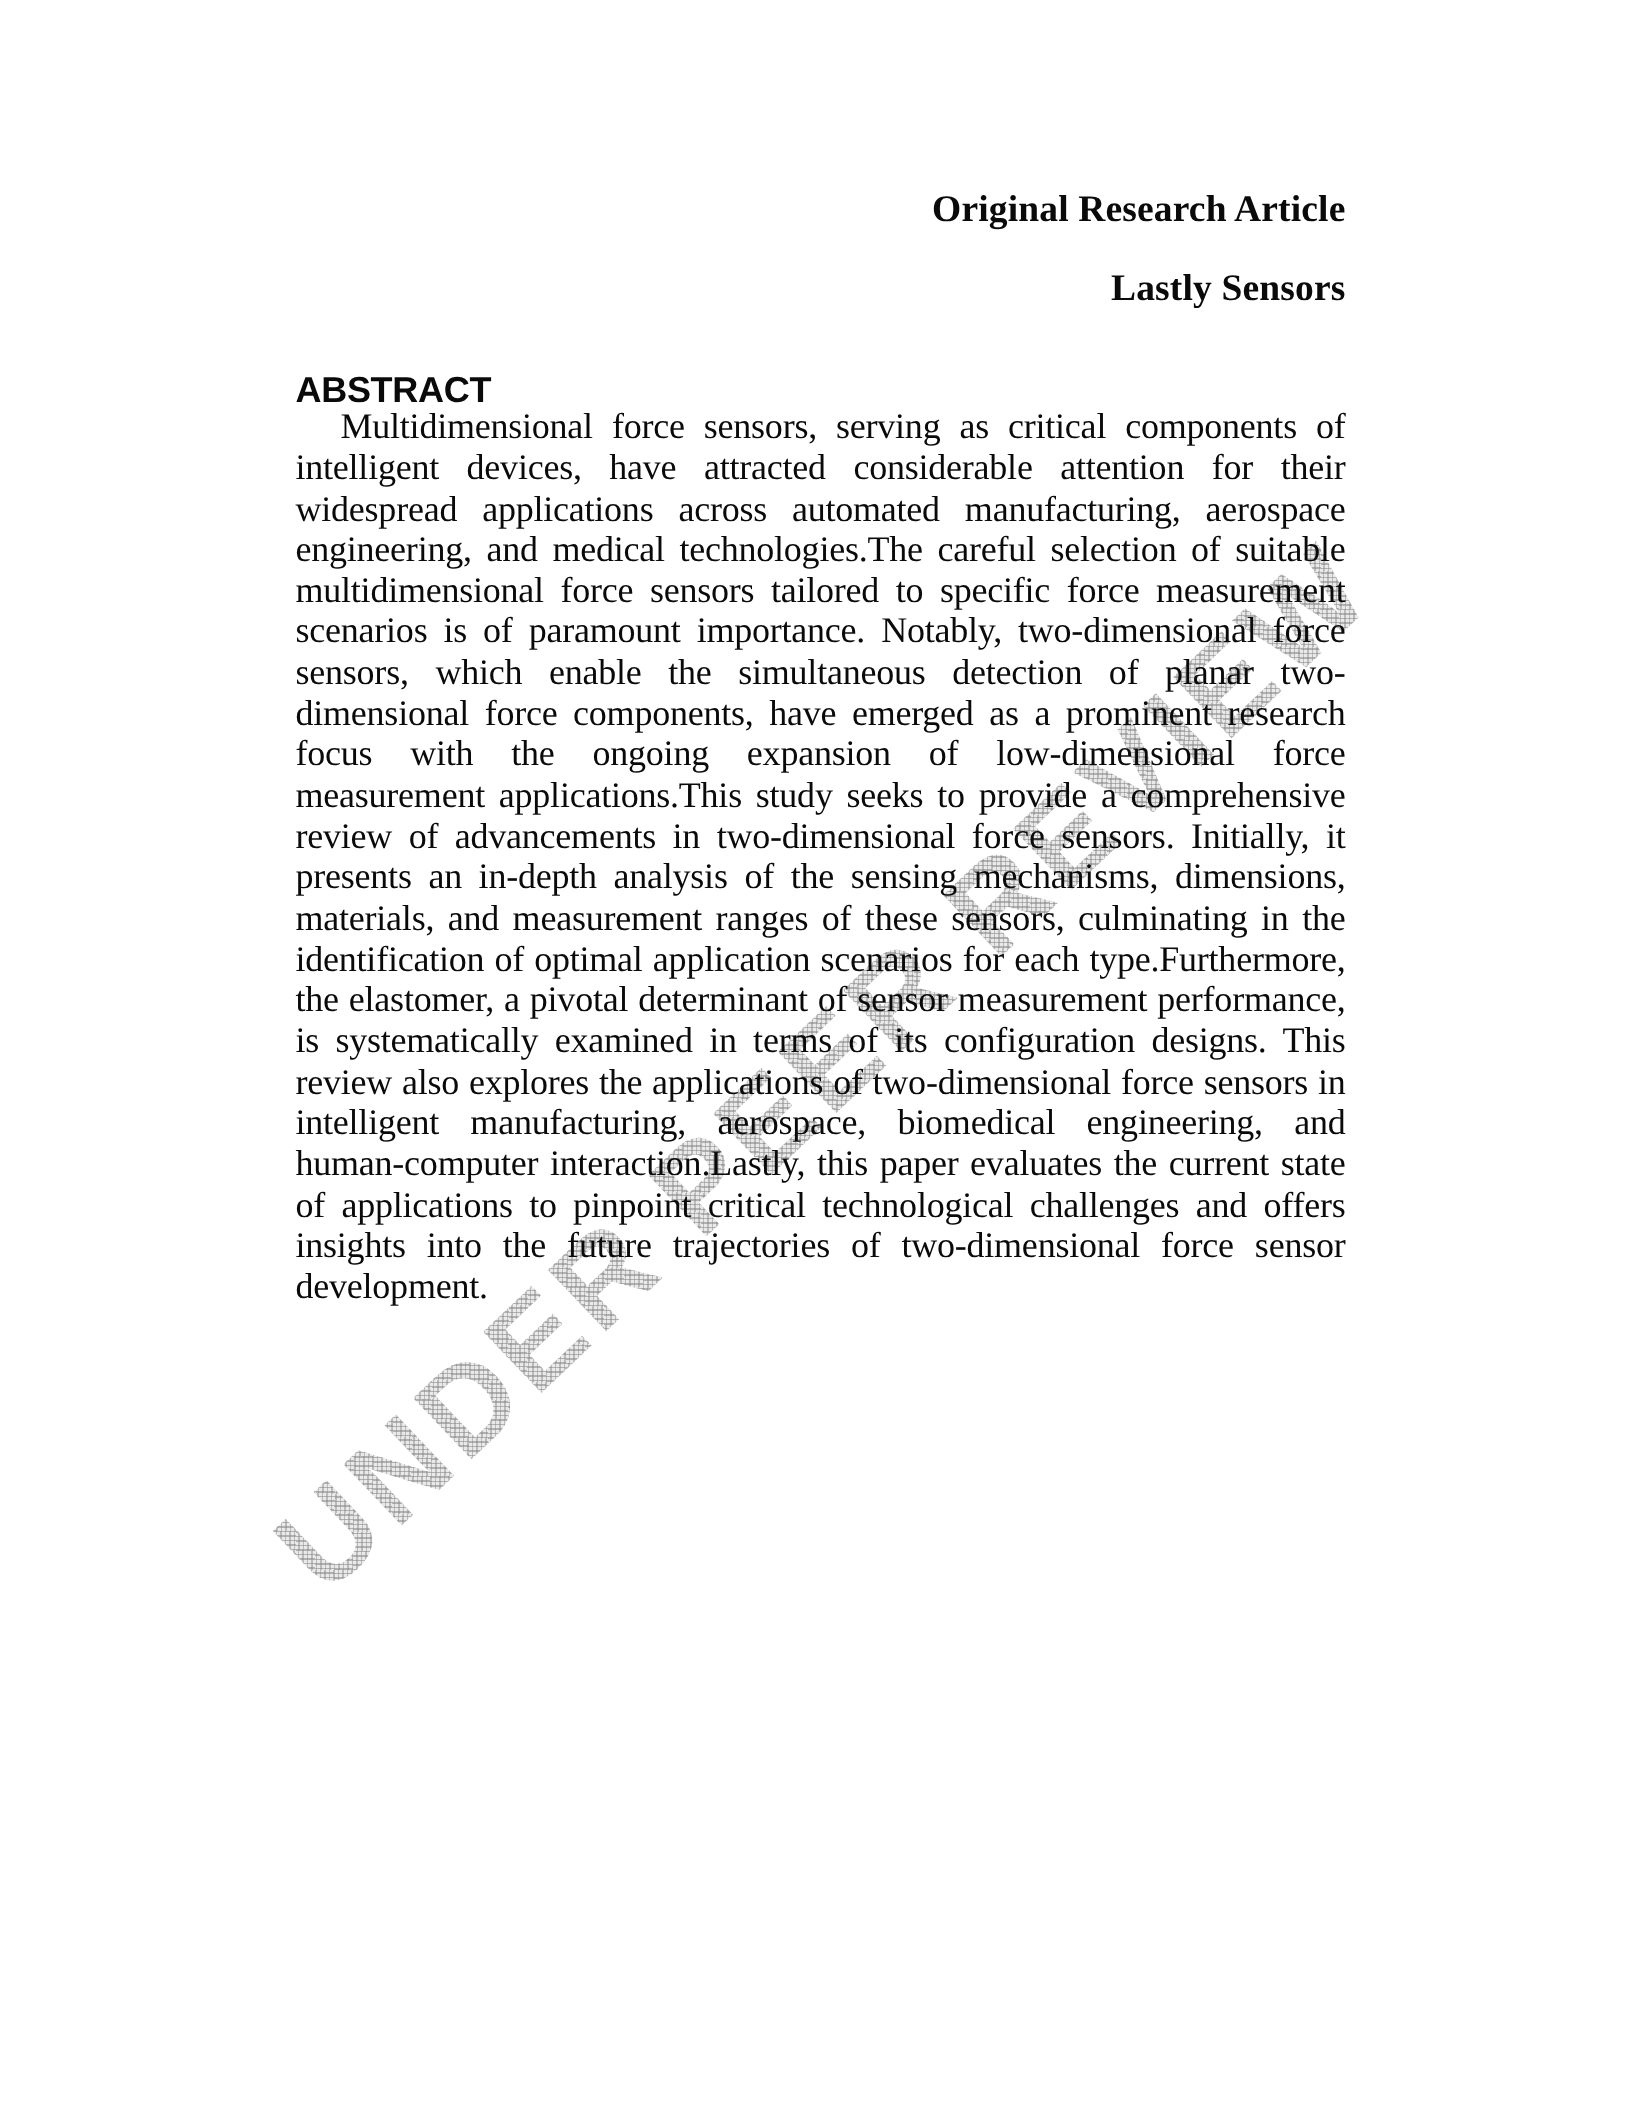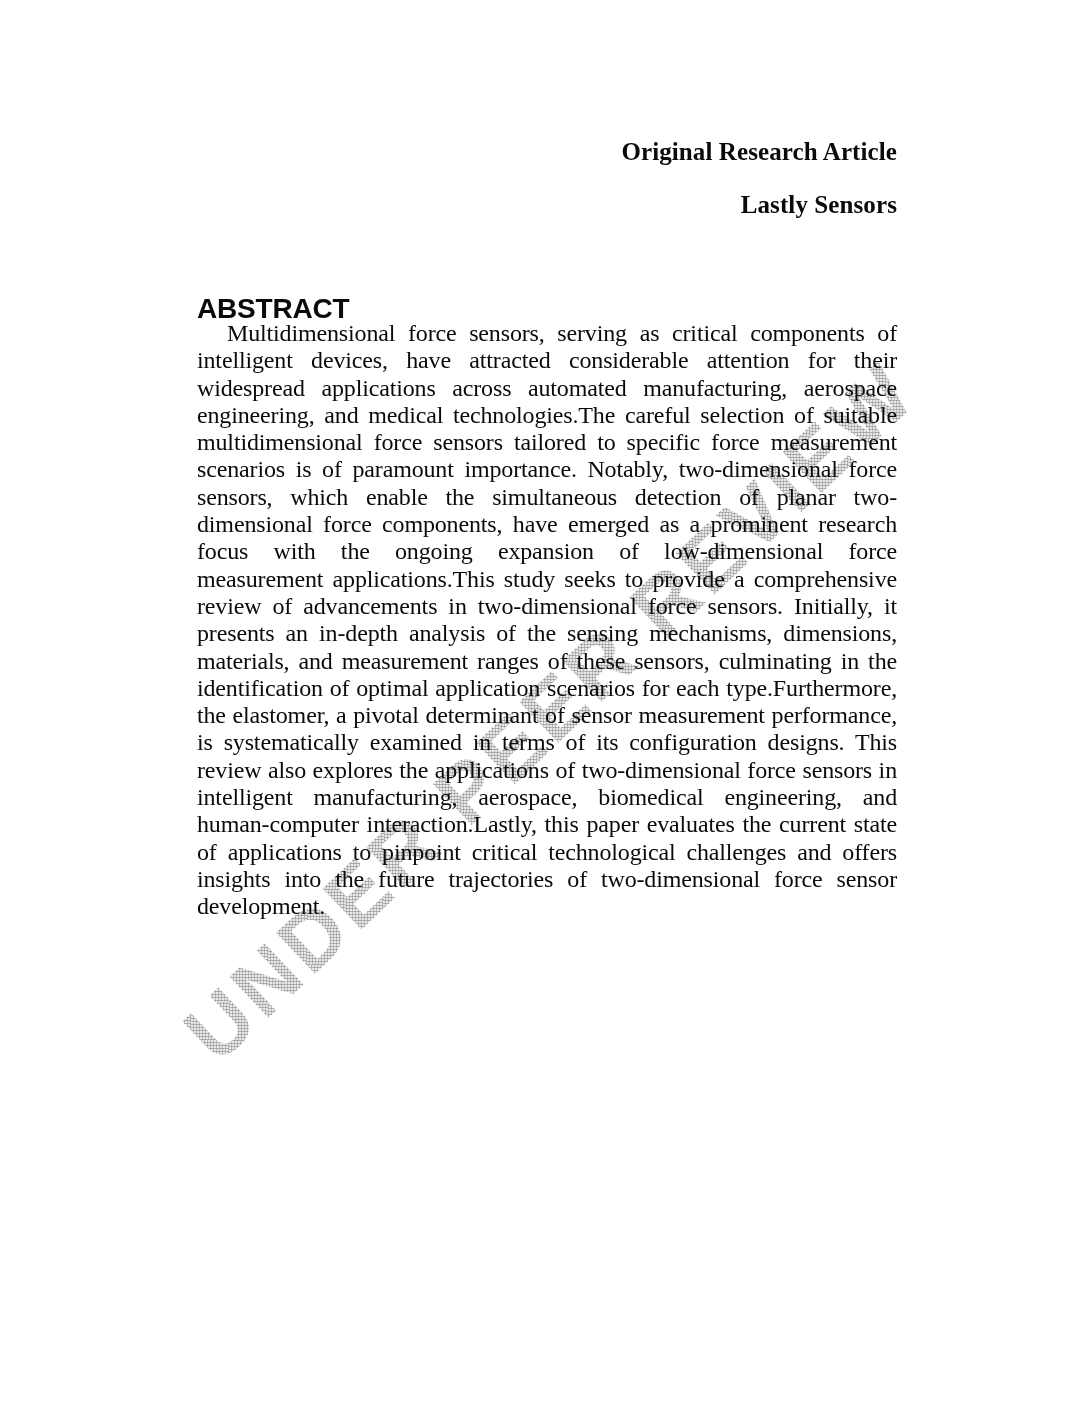--- a/index.html
+++ b/index.html
@@ -35,37 +35,37 @@
     -webkit-background-clip: text;
     background-clip: text;
     user-select: none;
     pointer-events: none;
     z-index: 0;
   }
   
   .content {
     position: absolute;
     left: 197px;
-    top: 12px;
+    top: 0;
     width: 700px;
     z-index: 1;
   }
   .title-block {
     padding-top: 113px;
     text-align: right;
     font-weight: 700;
     font-size: 25px;
     line-height: 53px;
     letter-spacing: 0.1px;
   }
   .abstract-heading {
-    margin: 65px 0 0 0;
+    margin: 29px 0 0 0;
     font-family: "Liberation Sans", sans-serif;
     font-weight: 700;
-    font-size: 28px;
+    font-size: 24px;
     line-height: 26px;
     letter-spacing: -0.2px;
   }
   .abstract-body {
     margin: -2px 0 0 0;
     font-size: 24px;
     line-height: 27.3px;
     text-align: justify;
     text-indent: 30px;
     letter-spacing: -0.15px;

